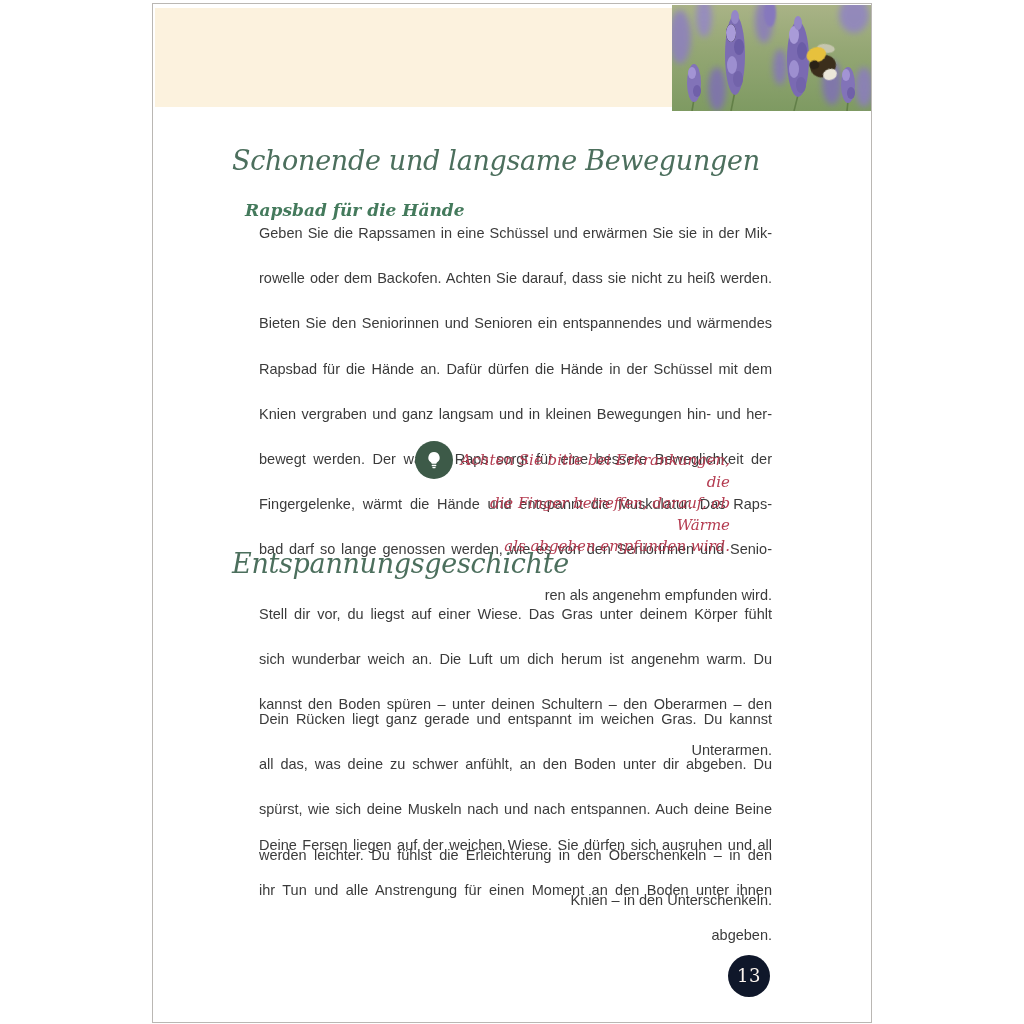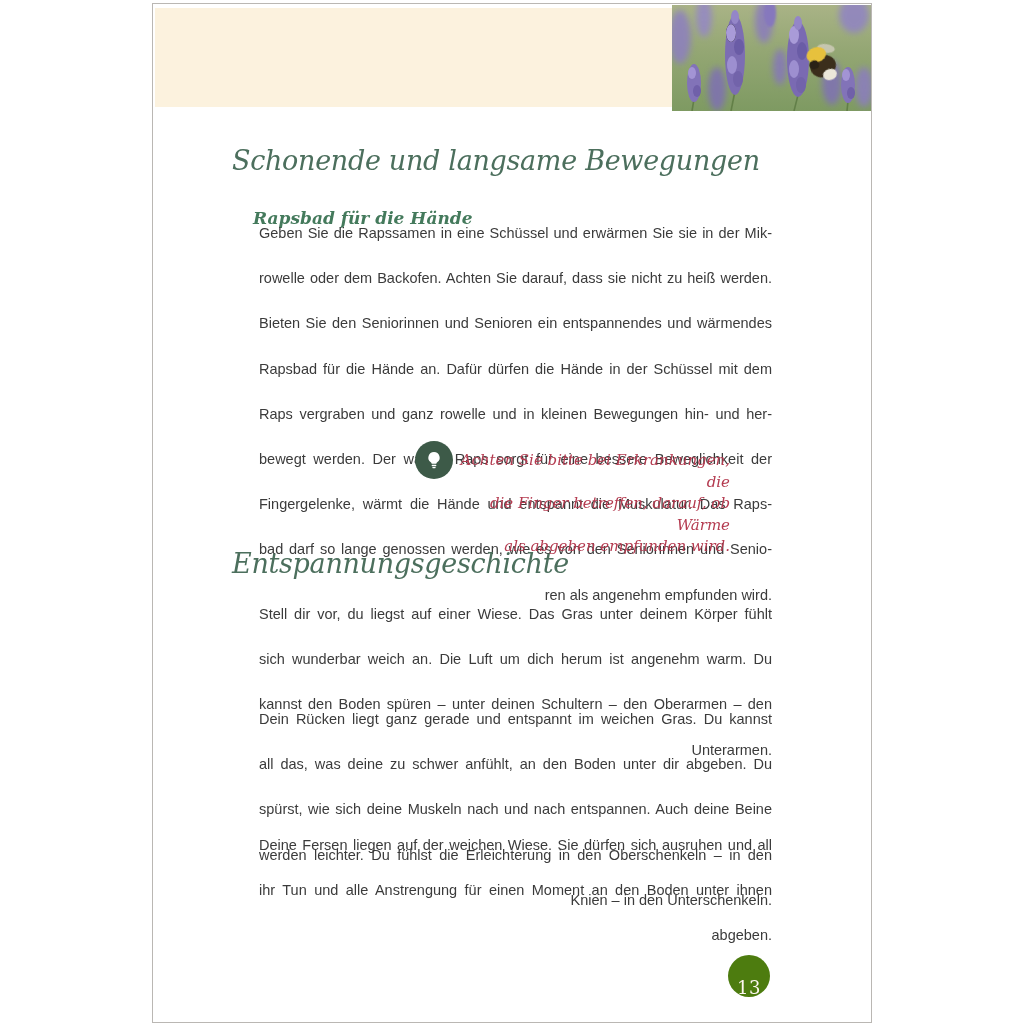--- a/index.html
+++ b/index.html
@@ -7,37 +7,37 @@
        font-family:"Liberation Sans",sans-serif;}
   .page{position:absolute;left:152px;top:3px;width:720px;height:1020px;
         background:#ffffff;border:1px solid #bab7b3;box-sizing:border-box;overflow:hidden;}
   .header-cream{position:absolute;left:2px;top:4px;width:517px;height:99px;background:#fcf2de;}
   .header-photo{position:absolute;right:0;top:1px;width:199px;height:106px;overflow:hidden;}
   .header-photo svg{display:block;}
   .h1{position:absolute;margin:0;font:italic 27px/34px "DejaVu Serif",serif;
       color:#4c6f5d;font-weight:500;letter-spacing:-0.3px;white-space:nowrap;}
   .h1-a{left:79px;top:140px;}
   .h1-b{left:79px;top:543px;}
-  .sub{position:absolute;margin:8px;font:italic 17px/22px "DejaVu Serif",serif;
+  .sub{position:absolute;margin:0;font:italic 17px/22px "DejaVu Serif",serif;
        color:#447a5c;font-weight:600;left:92px;top:195px;white-space:nowrap;}
   .jpar{position:absolute;width:513px;font:14.5px/22.6px "Liberation Sans",sans-serif;
         color:#3b3b3b;}
   .p1{left:106px;top:218px;}
   .p2{left:106px;top:599px;}
   .p3{left:106px;top:704px;}
   .p4{left:106px;top:830px;}
   .tline{white-space:normal;text-align:right;}
   .justify .tline.j{text-align:justify;}
   .justify .tline.j::after{content:"";display:inline-block;width:100%;height:0;}
   .note-icon{position:absolute;left:262px;top:437px;width:38px;height:38px;border-radius:50%;
              background:#3d5a48;display:flex;align-items:center;justify-content:center;}
   .note-text{position:absolute;left:307px;top:446px;width:270px;
              font:italic 15px/21.5px "DejaVu Serif",serif;color:#b43b50;}
   .badge{position:absolute;left:575px;top:951px;width:42px;height:42px;border-radius:50%;
-         background:#4d7c0f;display:flex;align-items:flex-end;justify-content:center;}
+         background:#0f172a;display:flex;align-items:center;justify-content:center;}
   .badge span{font:18px/18px "DejaVu Serif",serif;color:#fdf6f0;letter-spacing:0.5px;}
 </style>
 </head>
 <body>
 
 <div class="page">
 
   <div class="header-cream"></div>
 
   <div class="header-photo">
@@ -121,21 +121,21 @@
 
   <h1 class="h1 h1-a">Schonende und langsame Bewegungen</h1>
 
   <h2 class="sub">Rapsbad für die Hände</h2>
 
   <div class="jpar justify p1">
       <div class="tline j">Geben Sie die Rapssamen in eine Schüssel und erwärmen Sie sie in der Mik-</div>
       <div class="tline j">rowelle oder dem Backofen. Achten Sie darauf, dass sie nicht zu heiß werden.</div>
       <div class="tline j">Bieten Sie den Seniorinnen und Senioren ein entspannendes und wärmendes</div>
       <div class="tline j">Rapsbad für die Hände an. Dafür dürfen die Hände in der Schüssel mit dem</div>
-      <div class="tline j">Raps vergraben und ganz rowelle und in kleinen Bewegungen hin- und her-</div>
+      <div class="tline j">Knien vergraben und ganz langsam und in kleinen Bewegungen hin- und her-</div>
       <div class="tline j">bewegt werden. Der warme Raps sorgt für eine bessere Beweglichkeit der</div>
       <div class="tline j">Fingergelenke, wärmt die Hände und entspannt die Muskulatur. Das Raps-</div>
       <div class="tline j">bad darf so lange genossen werden, wie es von den Seniorinnen und Senio-</div>
       <div class="tline">ren als angenehm empfunden wird.</div>
     </div>
 
   <div class="note-icon">
     <svg viewBox="0 0 24 24" width="22" height="22" xmlns="http://www.w3.org/2000/svg">
       <path d="M12 3.2a6.2 6.2 0 0 0-3.5 11.3c.65.47.95 1.05.95 1.7h5.1c0-.65.3-1.23.95-1.7A6.2 6.2 0 0 0 12 3.2z" fill="#ffffff"></path>
       <rect x="9.4" y="17.1" width="5.2" height="1.7" rx="0.85" fill="#ffffff"></rect>

